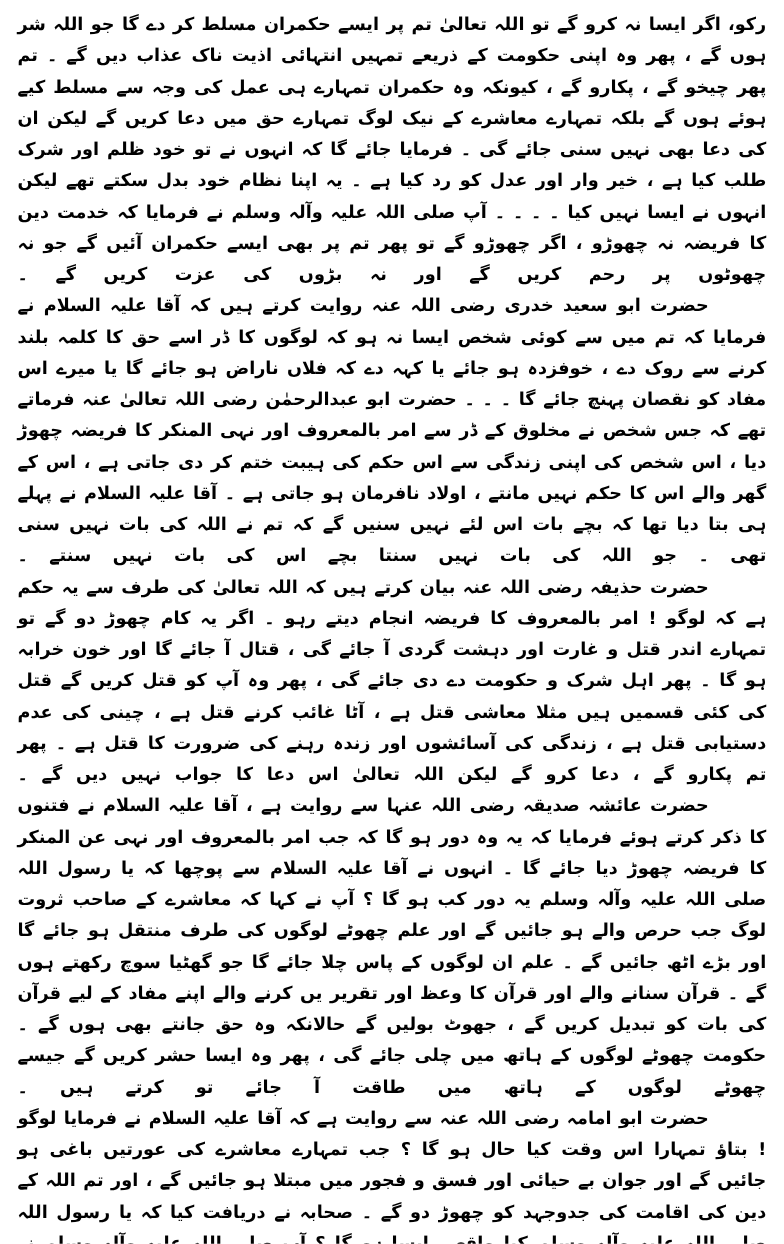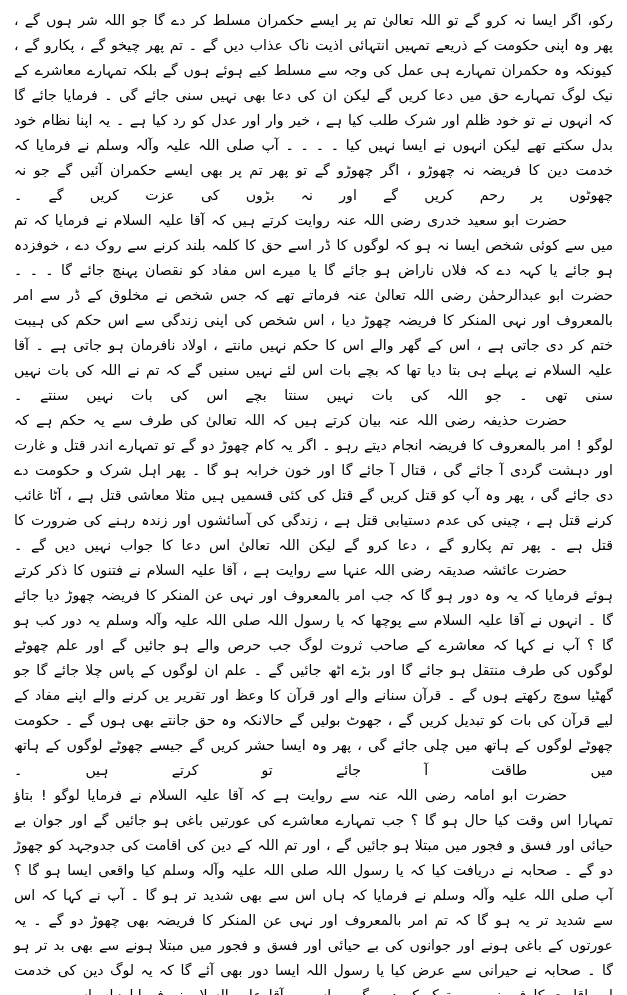--- a/index.html
+++ b/index.html
@@ -30,20 +30,21 @@
     font-family: "DejaVu Sans", sans-serif;
     font-size: 14.1px;
     line-height: 25.0px;
     letter-spacing: 0.1px;
     word-spacing: 1px;
   }
   .para {
     margin: 0 0 0 0;
     text-align: justify;
     text-align-last: justify;
+    font-weight: bold;
   }
   .indent {
     display: inline-block;
     width: 46px;
   }
   
   .doc-body {
     -webkit-font-smoothing: antialiased;
   }
 </style>

